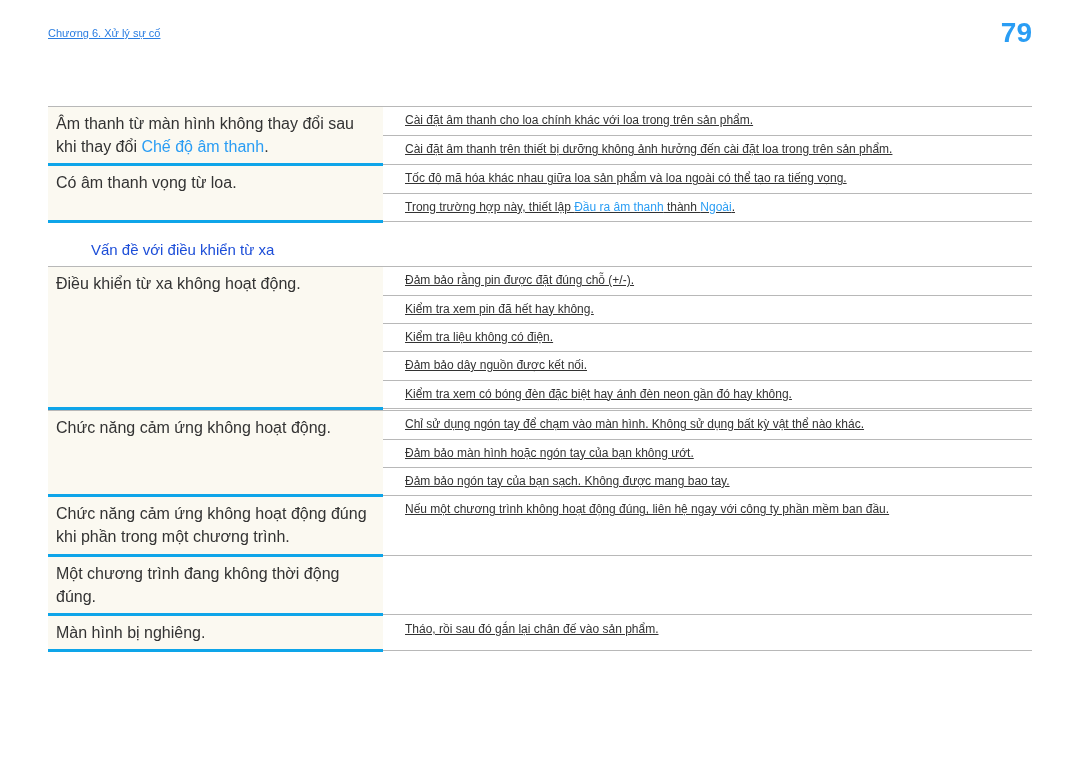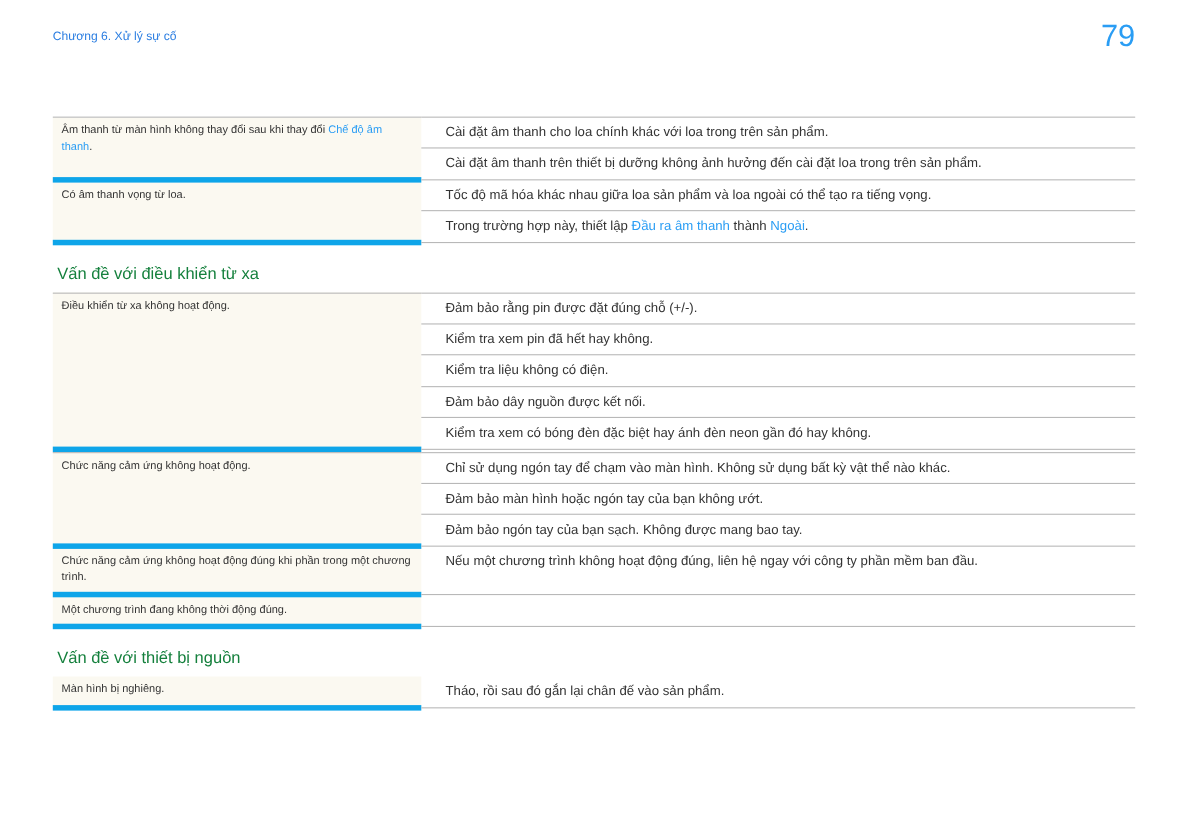--- a/index.html
+++ b/index.html
@@ -16,54 +16,57 @@
   .header-bar {
     display: flex;
     justify-content: space-between;
     align-items: center;
     height: 52px;
     padding-top: 14px;
   }
   .chapter-breadcrumb {
     color: #2a7de1;
     font-size: 11px;
+    text-decoration: underline;
   }
   .page-number {
     color: #2a9df4;
     font-size: 28px;
-    font-weight: 400;
+    font-weight: 700;
   }
   .content-area { margin-top: 54px; }
   table {
     width: 100%;
     border-collapse: collapse;
     table-layout: fixed;
   }
   td.left-col {
     width: 335px;
     background: #fbf9f1;
     vertical-align: top;
     padding: 5px 8px;
-    border-bottom: 5px solid #0ea5e9;
-    font-size: 10px;
+    border-bottom: 3px solid #0ea5e9;
+    font-size: 16px;
     line-height: 1.45;
   }
   td.right-col {
     vertical-align: top;
     padding: 5px 8px 5px 22px;
     border-bottom: 1px solid #b8b8b8;
     font-size: 12px;
     line-height: 1.45;
+    text-decoration: underline;
   }
   .top-border td { border-top: 1px solid #b8b8b8; }
   .section-heading {
-    color: #15803d;
+    color: #1d4ed8;
     font-size: 15px;
     font-weight: 400;
     padding: 18px 0 8px 4px;
+    margin-left: 39px;
   }
   .inline-blue { color: #2a9df4; }
 </style>
 </head>
 <body>
 
 <div class="header-bar">
   <span class="chapter-breadcrumb">Chương 6. Xử lý sự cố</span>
   <span class="page-number">79</span>
 </div>
@@ -144,21 +147,20 @@
 
     <tr>
       <td class="left-col">
         <span>Một chương trình đang không thời động đúng.</span>
       </td>
       <td class="right-col"></td>
     </tr>
   </tbody>
     </table>
 
-  <div class="section-heading">Vấn đề với thiết bị nguồn</div>
 
   <table>
     <tbody>
     <tr>
       <td class="left-col">
         <span>Màn hình bị nghiêng.</span>
       </td>
       <td class="right-col">Tháo, rồi sau đó gắn lại chân đế vào sản phẩm.</td>
     </tr>
   </tbody>

